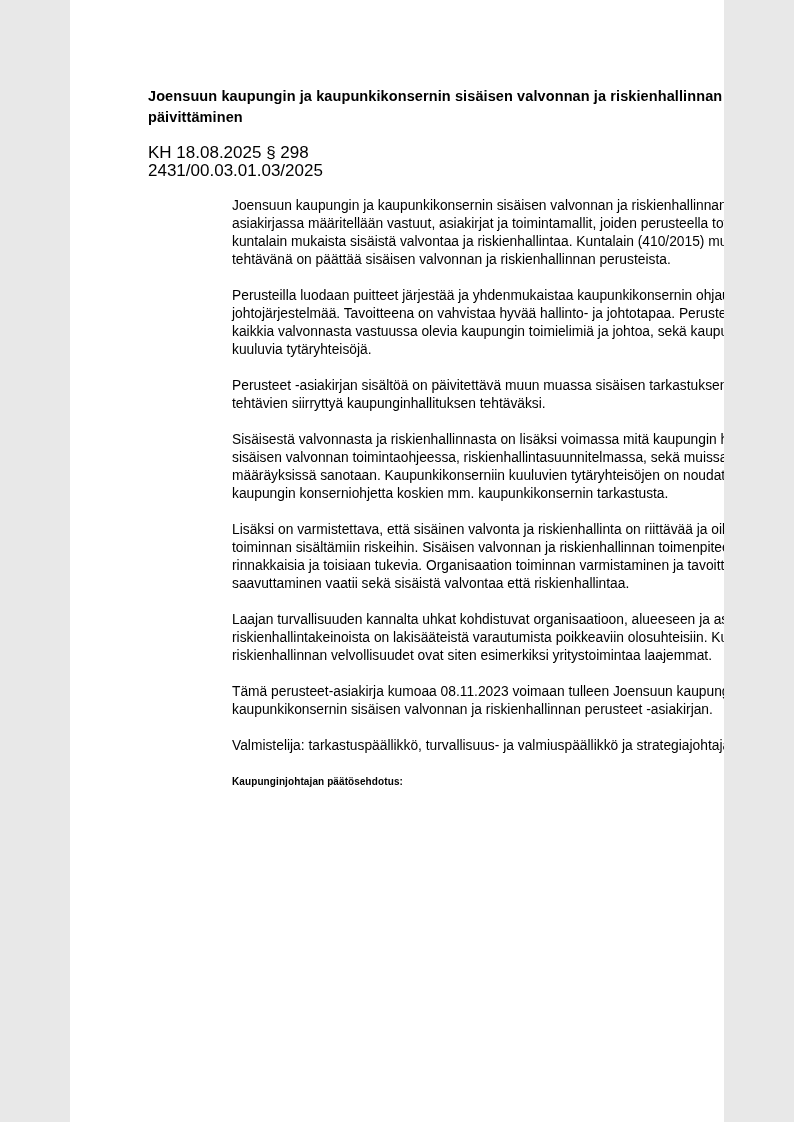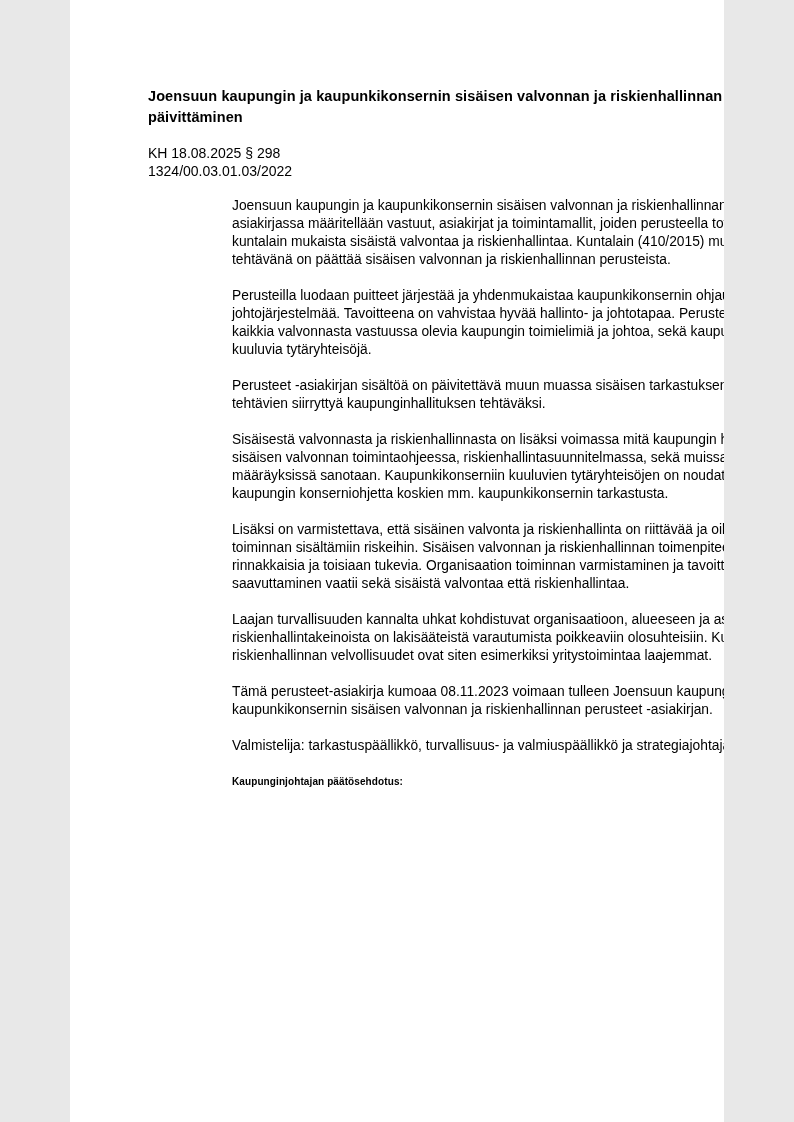--- a/index.html
+++ b/index.html
@@ -25,21 +25,21 @@
     margin: 0;
     font-size: 14.5px;
     font-weight: bold;
     line-height: 21px;
     letter-spacing: 0.1px;
   }
   .meta-block {
     position: absolute;
     left: 78px;
     top: 144px;
-    font-size: 14px;
+    font-size: 17px;
     line-height: 18px;
   }
   .doc-body {
     position: absolute;
     left: 162px;
     top: 197px;
     width: 608px;
     font-size: 13.8px;
     line-height: 18px;
   }
@@ -56,21 +56,21 @@
 </style>
 </head>
 <body>
 
 <div class="page">
 
   <h1 class="doc-title">Joensuun kaupungin ja kaupunkikonsernin sisäisen valvonnan ja riskienhallinnan perusteiden päivittäminen</h1>
 
   <div class="meta-block">
     <div>KH 18.08.2025 § 298</div>
-    <div>1324/00.03.01.03/2022</div>
+    <div>2431/00.03.01.03/2025</div>
   </div>
 
   <div class="doc-body">
     <p>Joensuun kaupungin ja kaupunkikonsernin sisäisen valvonnan ja riskienhallinnan perusteet -asiakirjassa määritellään vastuut, asiakirjat ja toimintamallit, joiden perusteella toteutetaan kuntalain mukaista sisäistä valvontaa ja riskienhallintaa. Kuntalain (410/2015) mukaan valtuuston tehtävänä on päättää sisäisen valvonnan ja riskienhallinnan perusteista.</p>
     <p>Perusteilla luodaan puitteet järjestää ja yhdenmukaistaa kaupunkikonsernin ohjaus- ja johtojärjestelmää. Tavoitteena on vahvistaa hyvää hallinto- ja johtotapaa. Perusteet koskevat kaikkia valvonnasta vastuussa olevia kaupungin toimielimiä ja johtoa, sekä kaupunkikonserniin kuuluvia tytäryhteisöjä.</p>
     <p>Perusteet -asiakirjan sisältöä on päivitettävä muun muassa sisäisen tarkastuksen toimikunnan tehtävien siirryttyä kaupunginhallituksen tehtäväksi.</p>
     <p>Sisäisestä valvonnasta ja riskienhallinnasta on lisäksi voimassa mitä kaupungin hallintosäännössä, sisäisen valvonnan toimintaohjeessa, riskienhallintasuunnitelmassa, sekä muissa ohjeissa ja määräyksissä sanotaan. Kaupunkikonserniin kuuluvien tytäryhteisöjen on noudatettava Joensuun kaupungin konserniohjetta koskien mm. kaupunkikonsernin tarkastusta.</p>
     <p>Lisäksi on varmistettava, että sisäinen valvonta ja riskienhallinta on riittävää ja oikeassa suhteessa toiminnan sisältämiin riskeihin. Sisäisen valvonnan ja riskienhallinnan toimenpiteet ovat rinnakkaisia ja toisiaan tukevia. Organisaation toiminnan varmistaminen ja tavoitteiden saavuttaminen vaatii sekä sisäistä valvontaa että riskienhallintaa.</p>
     <p>Laajan turvallisuuden kannalta uhkat kohdistuvat organisaatioon, alueeseen ja asukkaisiin. Osa riskienhallintakeinoista on lakisääteistä varautumista poikkeaviin olosuhteisiin. Kuntaorganisaation riskienhallinnan velvollisuudet ovat siten esimerkiksi yritystoimintaa laajemmat.</p>
     <p>Tämä perusteet-asiakirja kumoaa 08.11.2023 voimaan tulleen Joensuun kaupungin ja kaupunkikonsernin sisäisen valvonnan ja riskienhallinnan perusteet -asiakirjan.</p>

